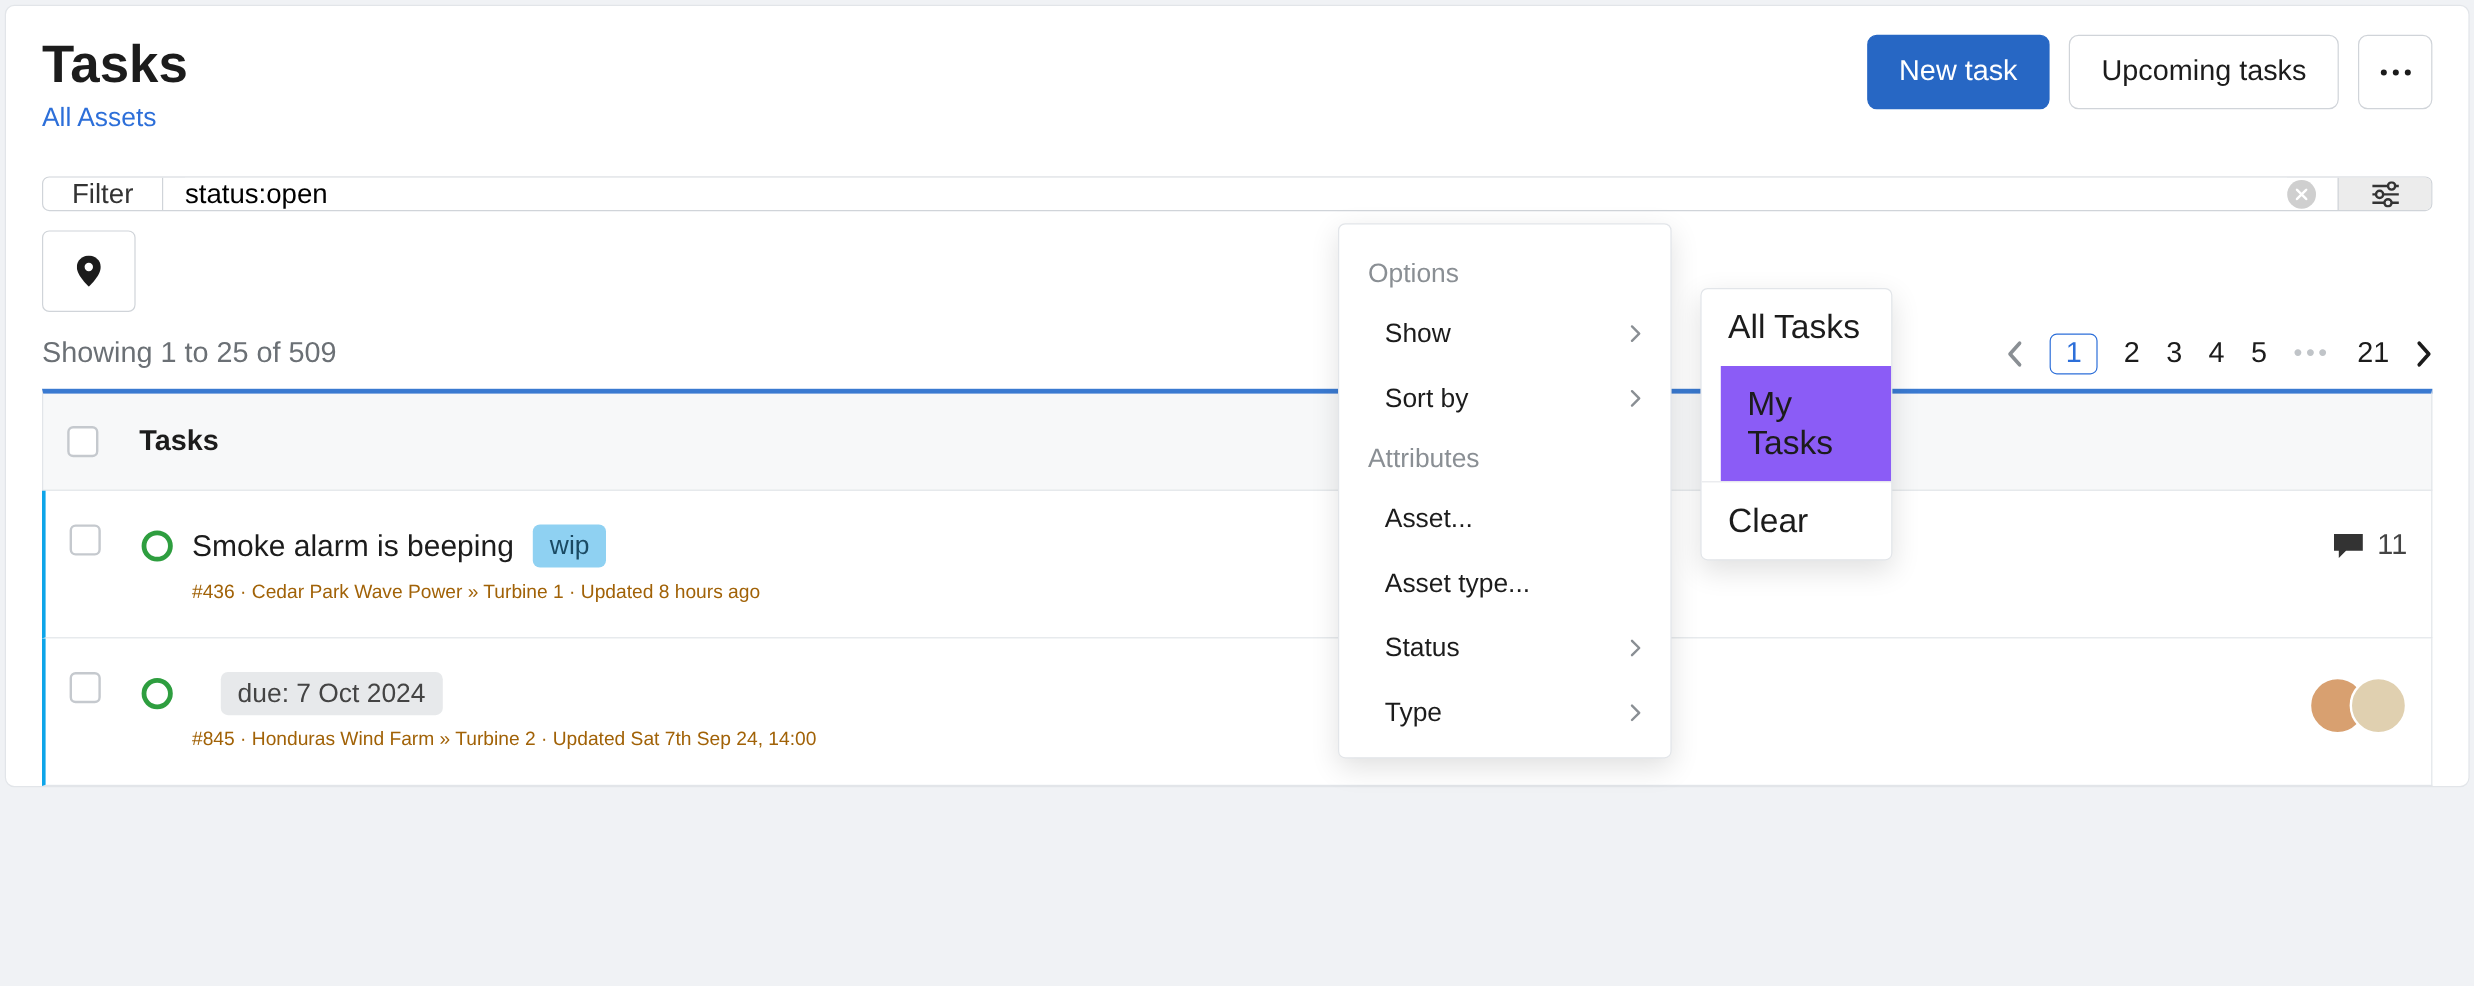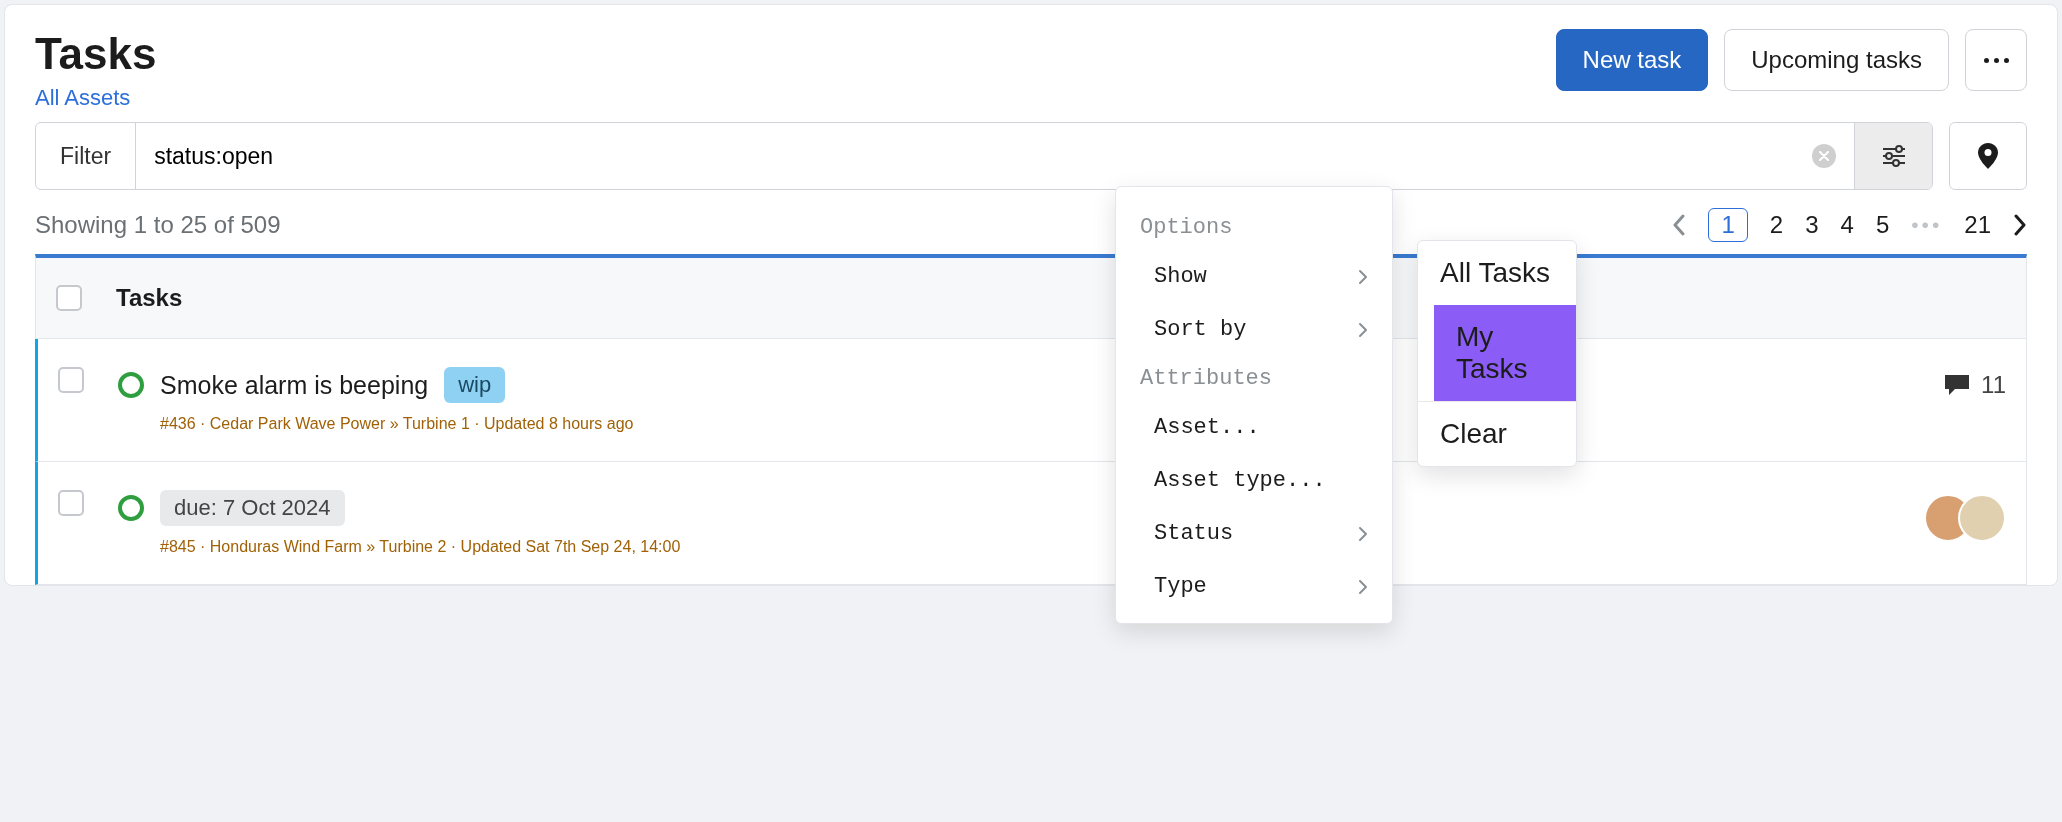--- a/index.html
+++ b/index.html
@@ -31,21 +31,21 @@
     display: inline-flex; align-items: center; justify-content: center;
     height: 62px; padding: 0 26px; border-radius: 8px;
     font-size: 24px; cursor: pointer; border: 1px solid #d0d4d9;
     background: #fff; color: #1c1c1c;
   }
   .btn-primary { background: #2767c4; color: #fff; border-color: #2767c4; }
   .btn-icon { width: 62px; padding: 0; }
   .dots { display: flex; gap: 5px; }
   .dots span { width: 5px; height: 5px; border-radius: 50%; background: #1c1c1c; }
 
-  .filter-row { display: flex; gap: 16px; margin-top: 11px; }
+  .filter-row { display: flex; gap: 16px; margin-top: 36px; flex-direction: column; }
   .filter-group {
     display: flex; border: 1px solid #d0d4d9; border-radius: 6px;
     flex: 1; overflow: hidden; height: 68px;
   }
   .filter-label {
     display: flex; align-items: center; padding: 0 24px;
     border-right: 1px solid #d0d4d9; font-size: 23px; color: #333;
   }
   .filter-input-wrap { flex: 1; display: flex; align-items: center; padding: 0 18px; }
   .filter-input {
@@ -102,35 +102,36 @@
   .task-title-line { display: flex; align-items: center; gap: 16px; }
   .status-ring { width: 26px; height: 26px; border: 4px solid #2e9e3f; border-radius: 50%; }
   .task-title { font-size: 25px; }
   .tag-wip {
     background: #8fd1f2; color: #1a4a63; padding: 5px 14px; border-radius: 6px;
     font-size: 22px;
   }
   .tag-due {
     background: #e7e9eb; color: #444; padding: 5px 14px; border-radius: 6px;
     font-size: 22px;
+    margin-left: 24px;
   }
   .task-meta { margin-top: 12px; margin-left: 42px; color: #a16207; font-size: 16px; }
 
   .task-right { display: flex; align-items: center; gap: 10px; color: #444; margin-top:4px;}
   .comment-count { font-size: 24px; }
   .avatars { display: flex; }
   .avatar { width: 48px; height: 48px; border-radius: 50%; border: 2px solid #fff; background:#d8a070; }
   .avatar:nth-child(2){ background:#e0d0b0; margin-left:-14px;}
 
   
   .options-menu {
     position: absolute; top: 186px; left: 1115px;
     width: 278px; background: #fff; border: 1px solid #e2e5e9;
     border-radius: 6px; box-shadow: 0 8px 24px rgba(0,0,0,0.12);
-    padding: 18px 0 10px 0; z-index: 10; font-family: Liberation Mono, monospace;
+    padding: 18px 0 10px 0; z-index: 10;
   }
   .menu-section-label { color: #8a8f94; font-size: 22px; padding: 10px 24px; }
   .menu-item {
     display: flex; justify-content: space-between; align-items: center;
     padding: 14px 24px 14px 38px; font-size: 22px; cursor: pointer;
   }
   .menu-chevron { color:#8a8f94; }
 
   .sub-menu {
     position: absolute; top: 240px; left: 1417px;

